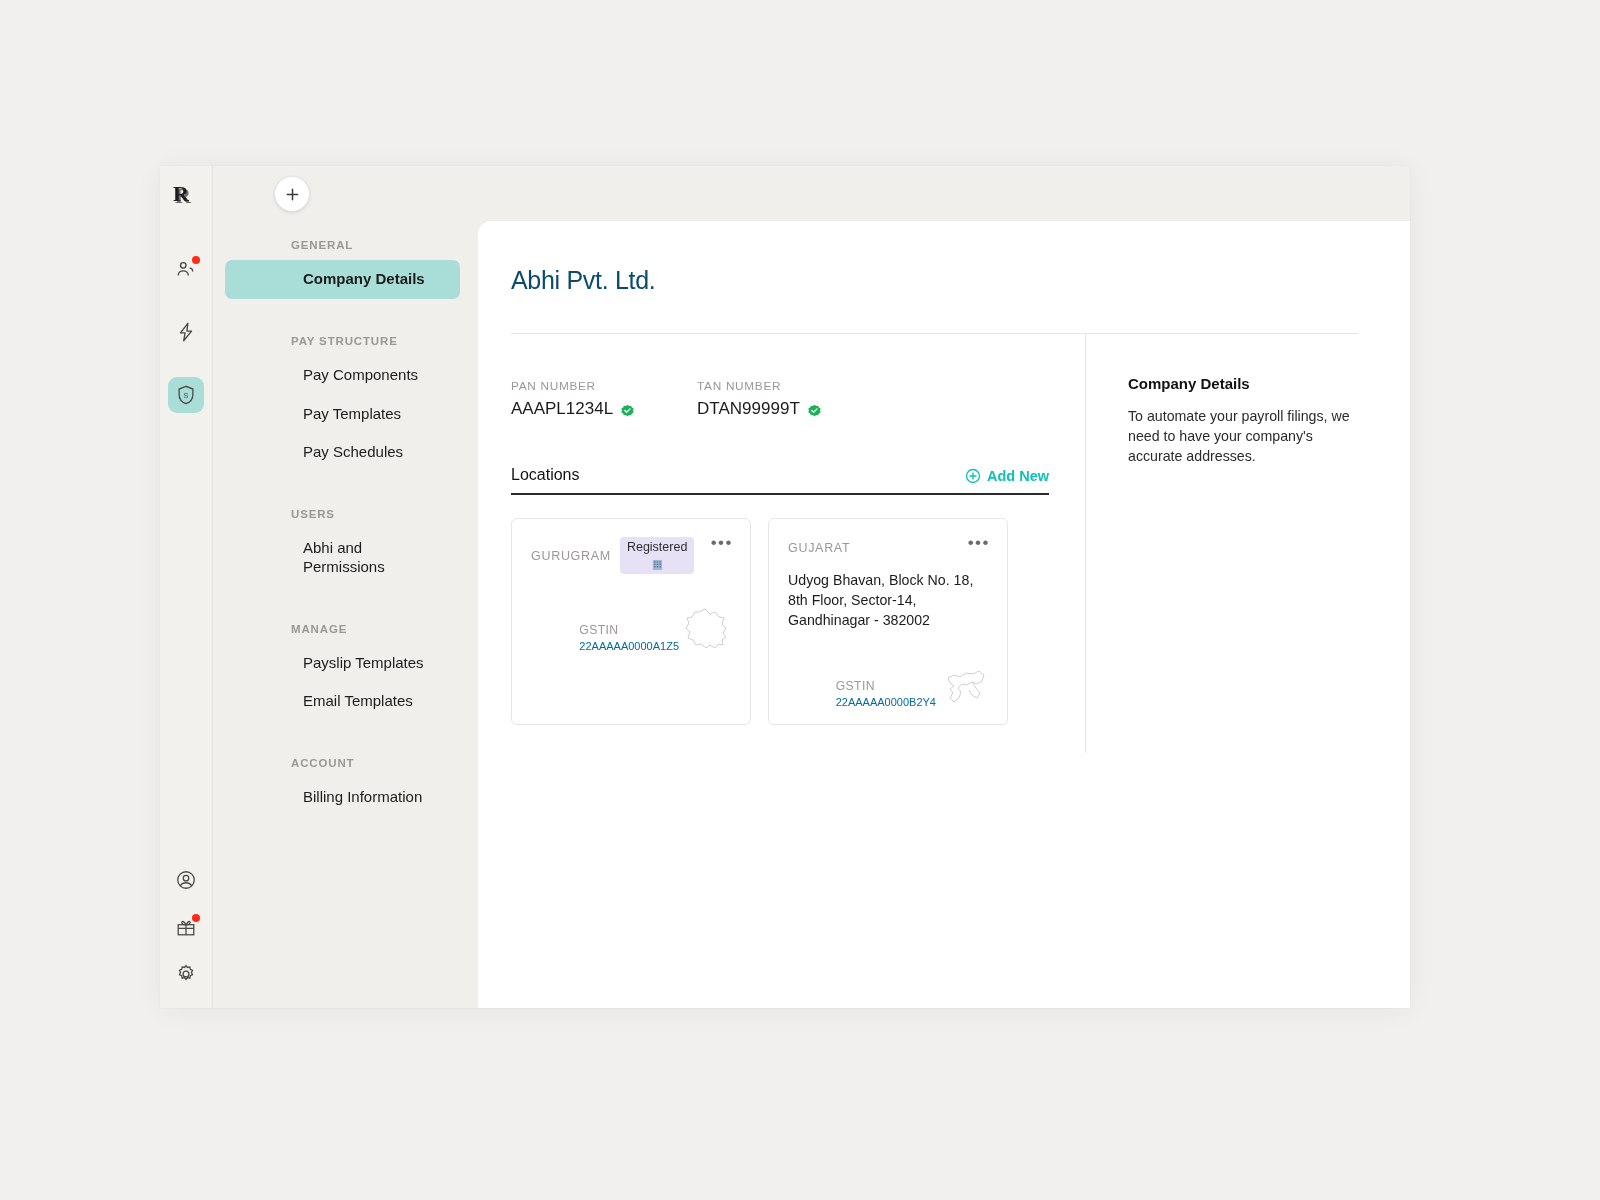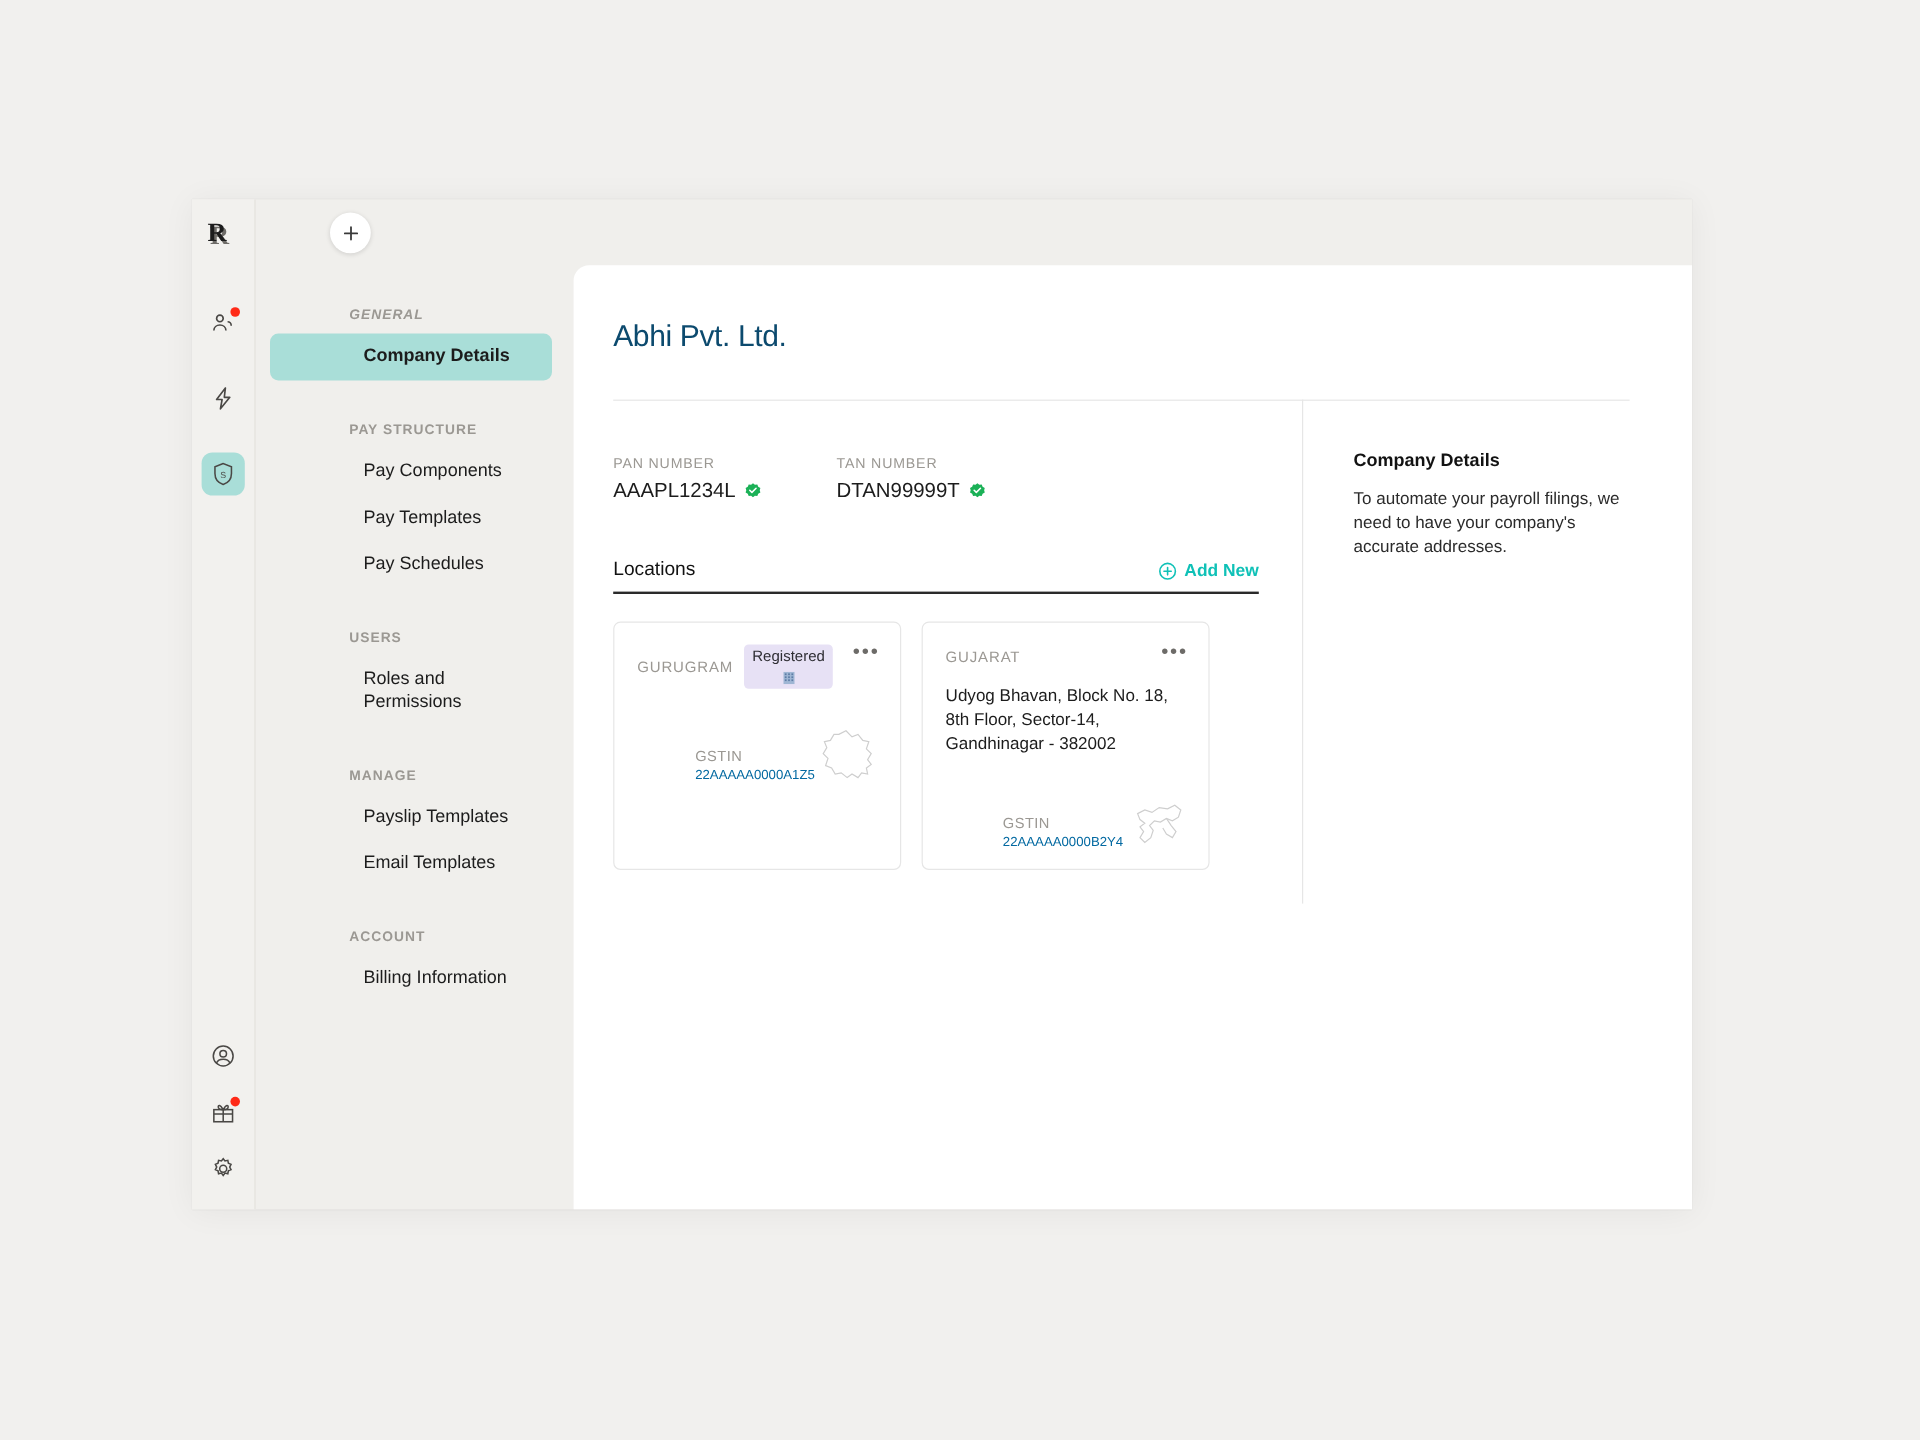--- a/index.html
+++ b/index.html
@@ -87,21 +87,21 @@
   .navsection-label {
     font-size: 11.5px;
     letter-spacing: 0.85px;
     color: #9b9893;
     font-weight: 700;
     padding-left: 78px;
     margin-top: 36px;
     margin-bottom: 9px;
     text-transform: uppercase;
   }
-  .navsection-label.first { margin-top: 46px; font-style: italic; }
+  .navsection-label.first { margin-top: 28px; }
   .navitem {
     font-size: 15px;
     color: #1c1c1c;
     padding: 10px 12px 10px 78px;
     margin: 0 18px 0 12px;
     border-radius: 7px;
     cursor: pointer;
     line-height: 1.25;
   }
   .navitem.active {
@@ -152,21 +152,21 @@
     letter-spacing: 0.7px;
     color: #9b9893;
     font-weight: 400;
     text-transform: uppercase;
     margin-bottom: 6px;
   }
   .field-value {
     font-size: 17px;
     color: #1c1c1c;
     display: flex;
-    align-items: center;
+    align-items: flex-end;
     gap: 7px;
   }
 
   .section-head {
     display: flex;
     align-items: flex-end;
     justify-content: space-between;
     margin-top: 47px;
     padding-bottom: 9px;
     border-bottom: 2px solid #2a2a2a;
@@ -322,21 +322,21 @@
 
     <div class="navsection-label first">GENERAL</div>
     <div class="navitem active">Company Details</div>
 
     <div class="navsection-label">PAY STRUCTURE</div>
     <div class="navitem">Pay Components</div>
     <div class="navitem">Pay Templates</div>
     <div class="navitem">Pay Schedules</div>
 
     <div class="navsection-label">USERS</div>
-    <div class="navitem">Roles and Permissions</div>
+    <div class="navitem">Abhi and Permissions</div>
 
     <div class="navsection-label">MANAGE</div>
     <div class="navitem">Payslip Templates</div>
     <div class="navitem">Email Templates</div>
 
     <div class="navsection-label">ACCOUNT</div>
     <div class="navitem">Billing Information</div>
   </div>
 
   <div class="content">

